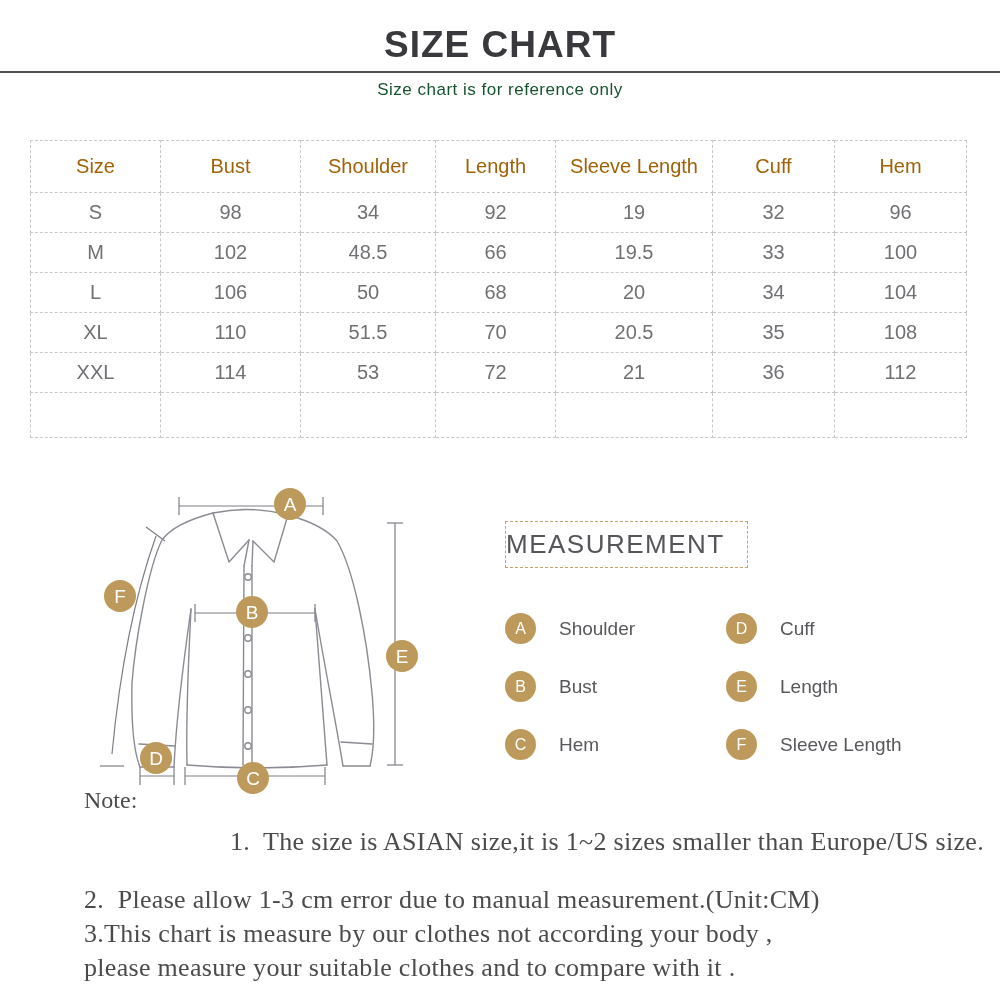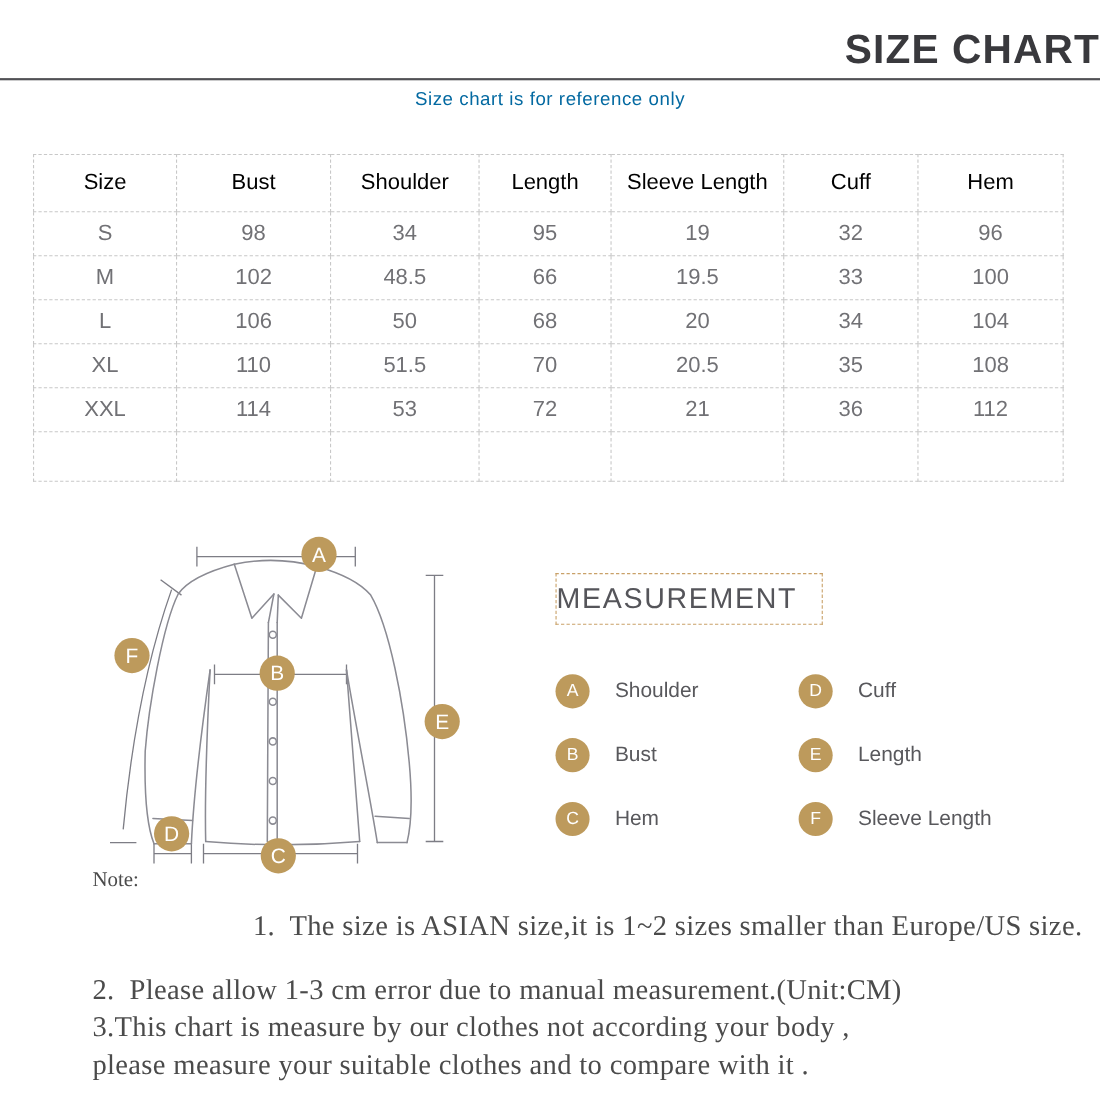--- a/index.html
+++ b/index.html
@@ -10,56 +10,56 @@
     height: 1000px;
     background: #ffffff;
     font-family: "Liberation Sans", sans-serif;
     overflow: hidden;
   }
 
   
   .page-title {
     position: absolute;
     top: 24px; left: 0; width: 100%;
-    text-align: right;
+    text-align: center;
     font-size: 37px;
     font-weight: bold;
     letter-spacing: 1px;
     color: #39393d;
   }
   .title-divider {
     position: absolute;
     top: 71px; left: 0; width: 100%;
     border-top: 2px solid #515155;
   }
   .page-subtitle {
     position: absolute;
     top: 80px; left: 0; width: 100%;
     text-align: center;
     font-size: 17px;
     letter-spacing: 0.5px;
-    color: #0369a1;
+    color: #14532d;
   }
 
   
   .size-table {
     position: absolute;
     left: 30px; top: 140px;
     width: 936px;
     border-collapse: collapse;
     table-layout: fixed;
   }
   .size-table th, .size-table td {
     border: 1px dashed #c8c8c8;
     text-align: center;
     font-weight: normal;
     font-size: 20px;
     color: #717175;
   }
-  .size-table th { height: 52px; color: #000000; }
+  .size-table th { height: 52px; color: #a16207; }
   .size-table td { height: 40px; }
   .size-table tr.empty-row td { height: 45px; }
 
   
   .shirt-diagram {
     position: absolute;
     left: 72px; top: 478px;
     width: 360px; height: 340px;
   }
   .shirt-diagram text {
@@ -106,21 +106,21 @@
   }
 
   
   .notes {
     position: absolute;
     left: 84px; top: 784px;
     width: 900px;
     font-family: "Liberation Serif", serif;
     color: #4b4b4b;
   }
-  .notes-heading { font-size: 19px; line-height: 32px; }
+  .notes-heading { font-size: 24px; line-height: 32px; }
   .note-line {
     font-size: 26px;
     line-height: 34px;
     letter-spacing: 0.3px;
     white-space: pre-wrap;
   }
   .note-line.first { margin-top: 9px; text-align: right; }
   .note-line.indented { padding-left: 37px; }
   .note-line.gap { margin-top: 24px; }
 </style>
@@ -143,21 +143,21 @@
         <th style="width:157px">Sleeve Length</th>
         <th style="width:122px">Cuff</th>
         <th style="width:132px">Hem</th>
       </tr>
     </thead>
     <tbody>
       <tr>
         <td>S</td>
         <td>98</td>
         <td>34</td>
-        <td>95</td>
+        <td>92</td>
         <td>19</td>
         <td>32</td>
         <td>96</td>
       </tr>
       <tr>
         <td>M</td>
         <td>102</td>
         <td>48.5</td>
         <td>66</td>
         <td>19.5</td>

